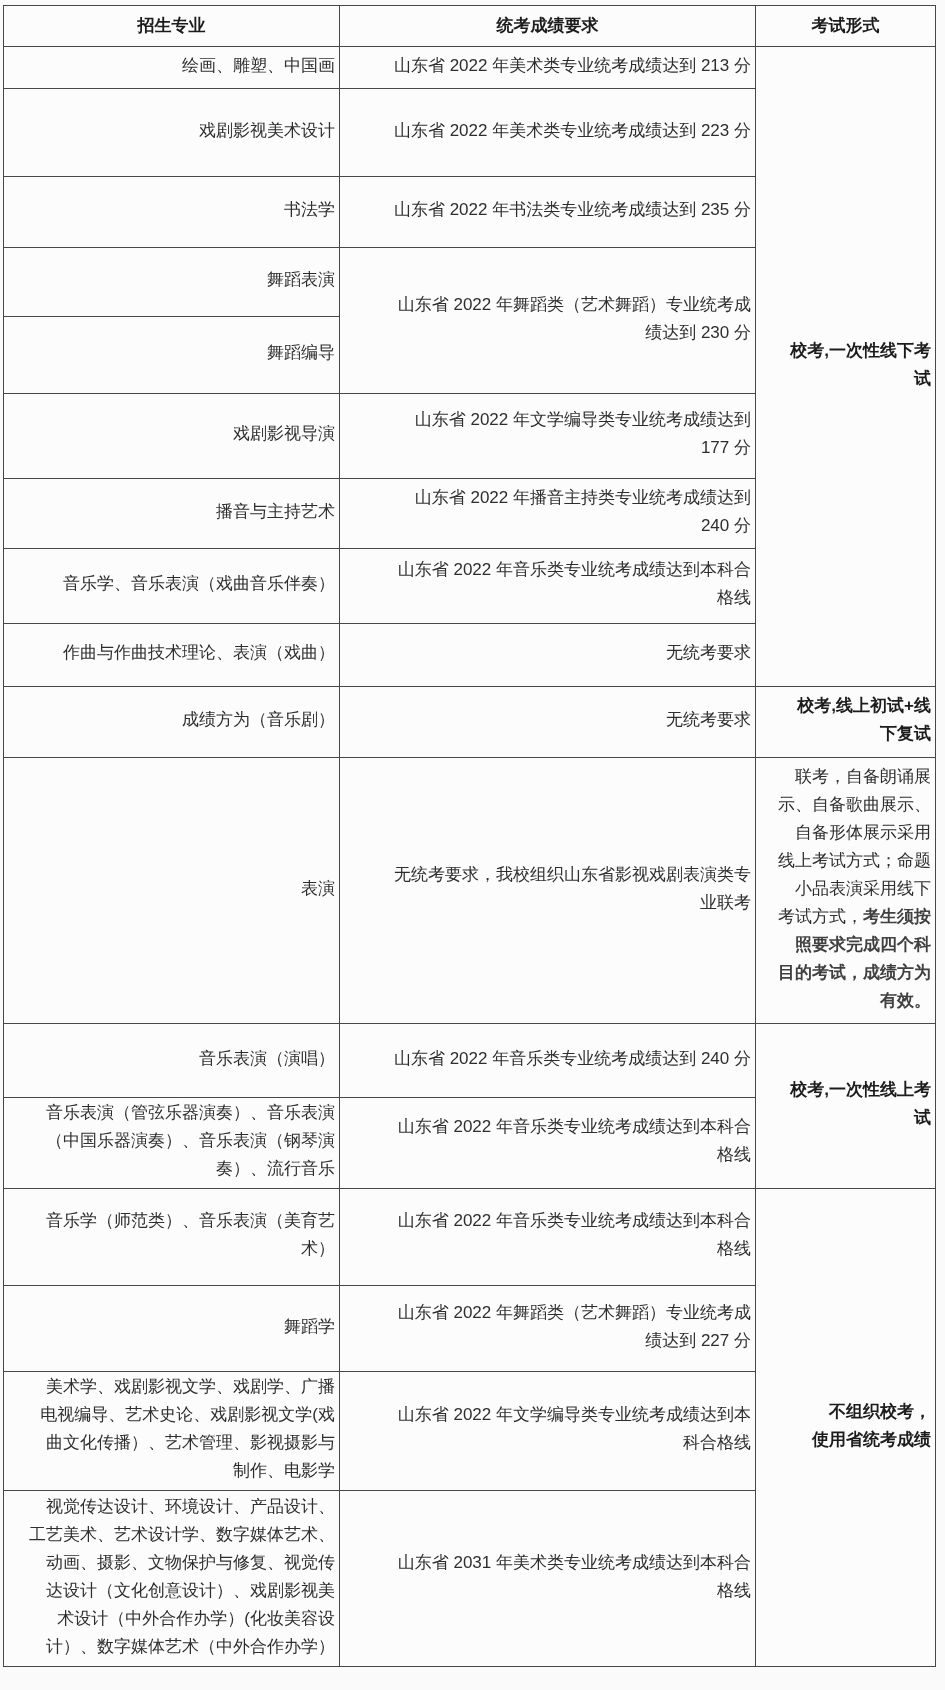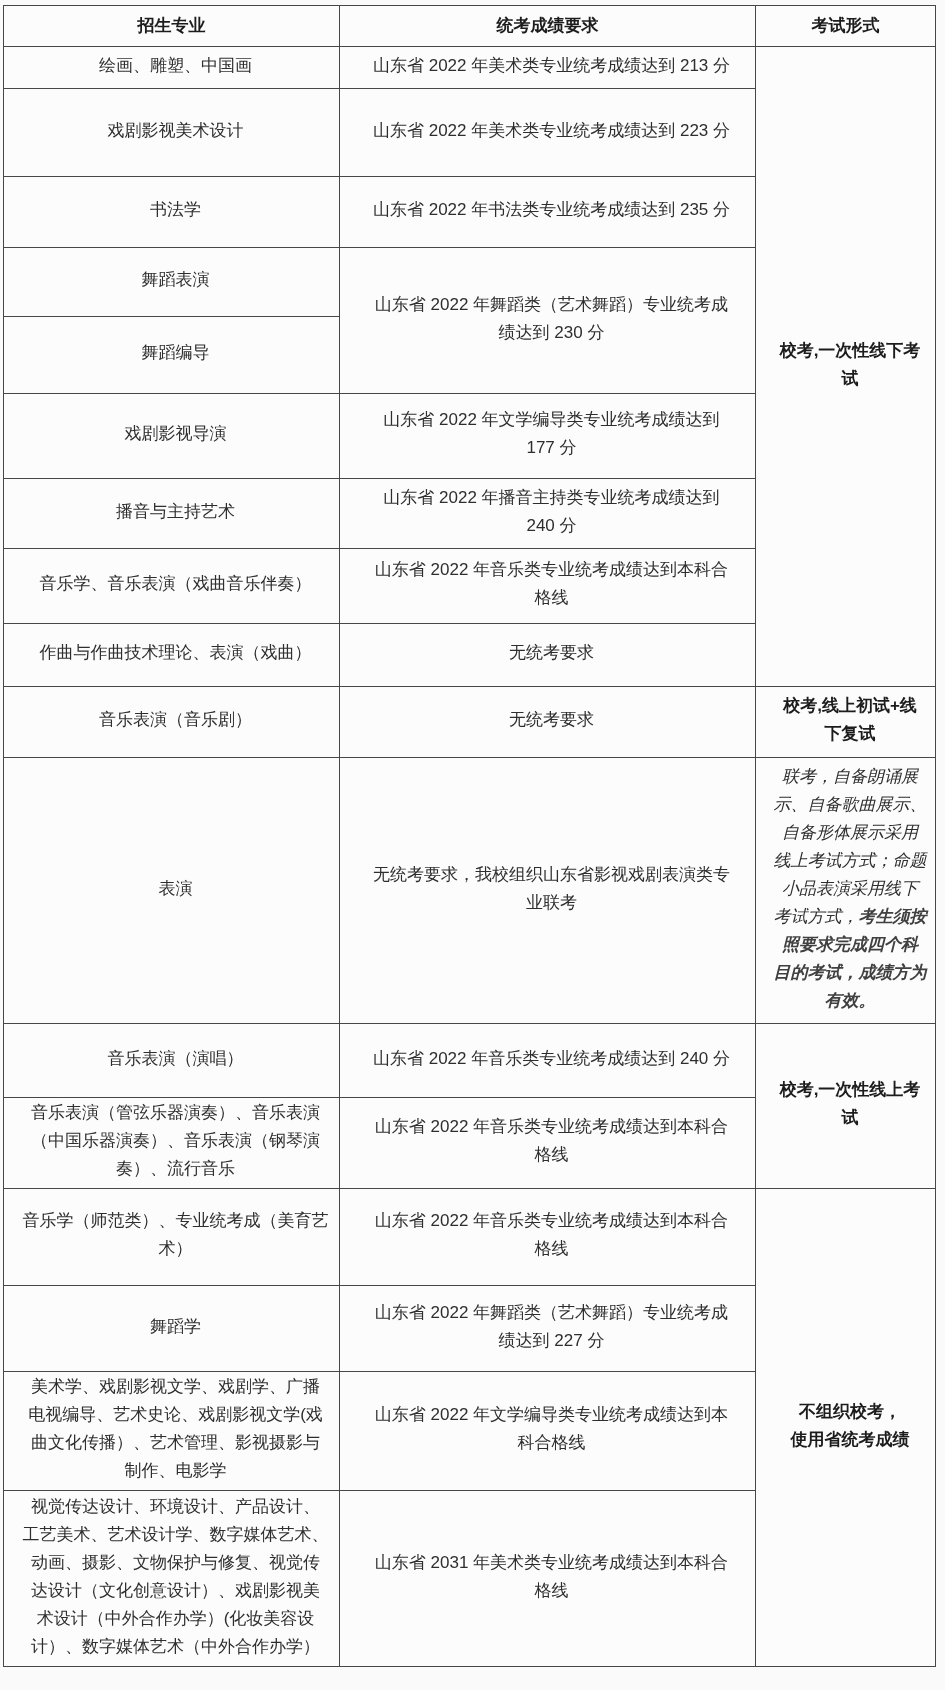--- a/index.html
+++ b/index.html
@@ -20,37 +20,37 @@
   col.c1{width:336px;}
   col.c2{width:416px;}
   col.c3{width:180px;}
   th,td{
     border:1px solid #474747;
     vertical-align:middle;
     font-size:17px;
     line-height:28px;
     white-space:pre-line;
     padding:0 4px 4px 12px;
-    text-align:center;
+    text-align:right;
     font-weight:normal;
     color:#2e2e2e;
     overflow:hidden;
   }
   th{
     text-align:center;
     font-weight:bold;
     color:#1c1c1c;
     padding:0 2px;
   }
   td.fmt{
     font-weight:bold;
     color:#1c1c1c;
     padding-left:13px;
   }
-  td.fmt.mixed{line-height:28px;font-style:italic;}
+  td.fmt.mixed{line-height:28px;}
   td.fmt.mixed .reg{font-weight:normal;color:#2e2e2e;}
   td.fmt.mixed .b{font-weight:bold;color:#404040;}
 </style>
 </head>
 <body>
 
 <div class="wrap">
   <table class="adm">
     <colgroup>
         <col class="c1">
@@ -109,21 +109,21 @@
       <td>山东省 2022 年音乐类专业统考成绩达到本科合
 格线</td>
     </tr>
 
     <tr style="height:63px">
       <td>作曲与作曲技术理论、表演（戏曲）</td>
       <td>无统考要求</td>
     </tr>
 
     <tr style="height:71px">
-      <td>音乐表演（音乐剧）</td>
+      <td>成绩方为（音乐剧）</td>
       <td>无统考要求</td>
       <td class="fmt">校考,线上初试+线
 下复试</td>
     </tr>
 
     <tr style="height:266px">
       <td>表演</td>
       <td>无统考要求，我校组织山东省影视戏剧表演类专
 业联考</td>
       <td class="fmt mixed"><span class="reg">联考，自备朗诵展
@@ -146,21 +146,21 @@
 
     <tr style="height:91px">
       <td>音乐表演（管弦乐器演奏）、音乐表演
 （中国乐器演奏）、音乐表演（钢琴演
 奏）、流行音乐</td>
       <td>山东省 2022 年音乐类专业统考成绩达到本科合
 格线</td>
     </tr>
 
     <tr style="height:97px">
-      <td>音乐学（师范类）、专业统考成（美育艺
+      <td>音乐学（师范类）、音乐表演（美育艺
 术）</td>
       <td>山东省 2022 年音乐类专业统考成绩达到本科合
 格线</td>
       <td class="fmt" rowspan="4">不组织校考，
 使用省统考成绩</td>
     </tr>
 
     <tr style="height:86px">
       <td>舞蹈学</td>
       <td>山东省 2022 年舞蹈类（艺术舞蹈）专业统考成

